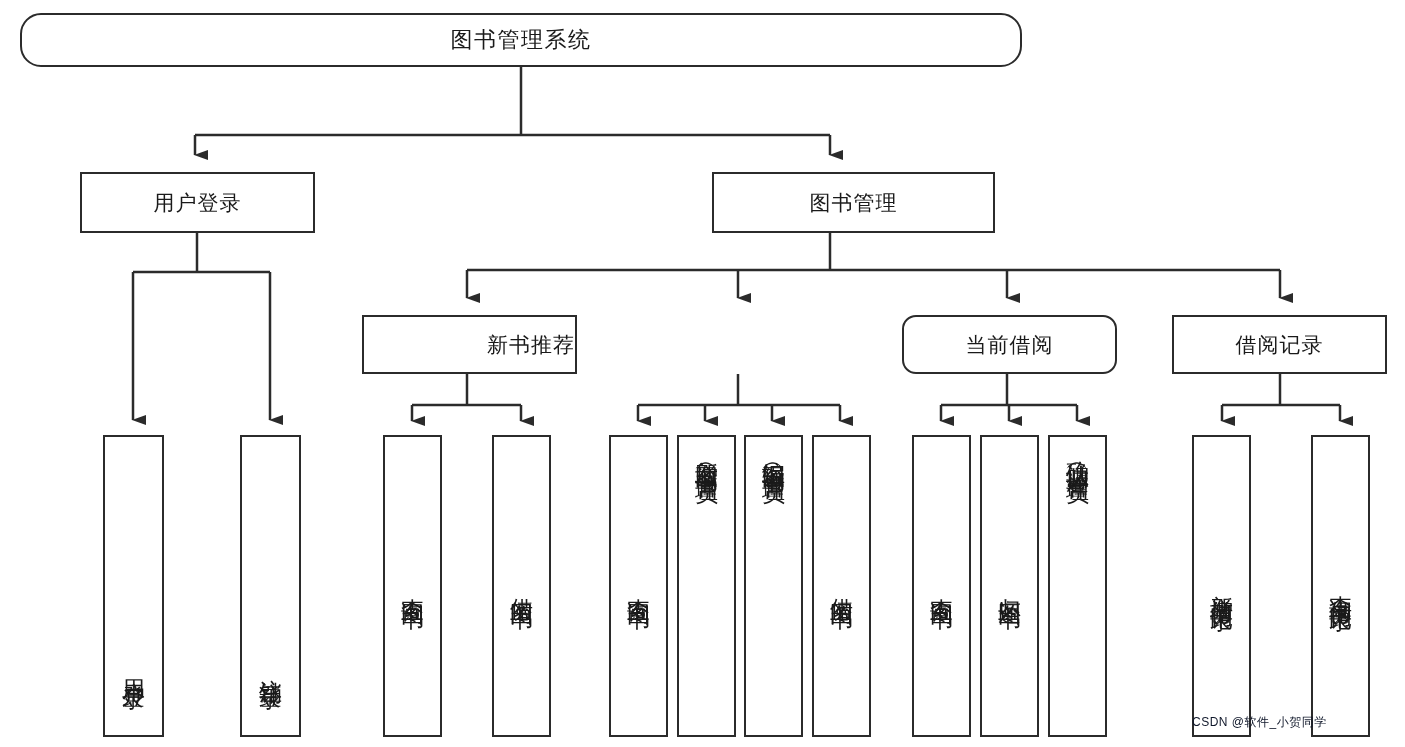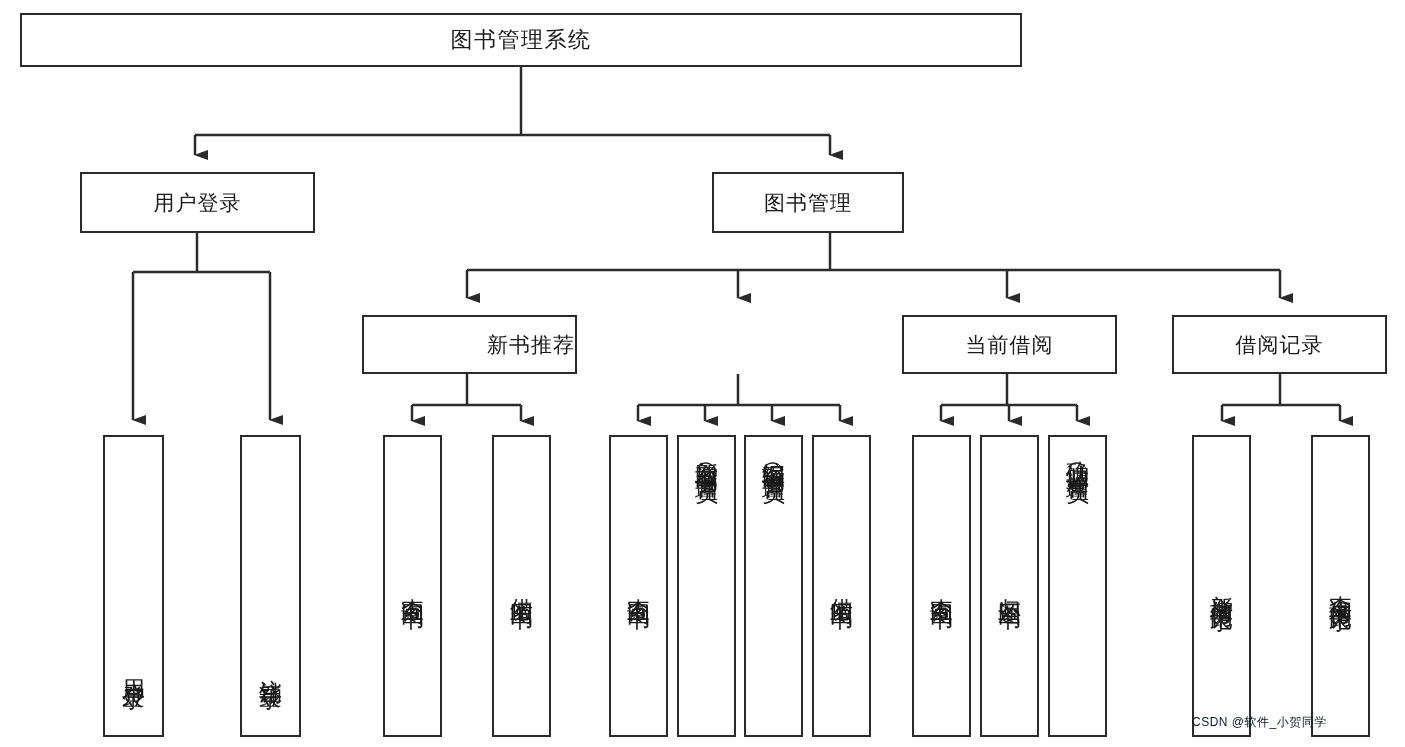--- a/index.html
+++ b/index.html
@@ -128,35 +128,35 @@
       <path d="M 1009 405 L 1009 421" marker-end="url(#arrow)"></path>
       <path d="M 1077 405 L 1077 421" marker-end="url(#arrow)"></path>
 
       <path d="M 1280 374 L 1280 405"></path>
       <path d="M 1222 405 L 1340 405"></path>
       <path d="M 1222 405 L 1222 421" marker-end="url(#arrow)"></path>
       <path d="M 1340 405 L 1340 421" marker-end="url(#arrow)"></path>
     </g>
   </svg>
 
-  <div class="node h root" style="left:20px; top:13px; width:1002px; height:54px;">
+  <div class="node h root" style="left:20px; top:13px; width:1002px; height:54px;border-radius:21px;">
     <span class="label">图书管理系统</span>
   </div>
 
   <div class="node h" style="left:80px; top:172px; width:235px; height:61px;">
     <span class="label">用户登录</span>
   </div>
-  <div class="node h" style="left:712px; top:172px; width:192px; height:61px;">
+  <div class="node h" style="left:712px; top:172px; width:283px; height:61px;">
     <span class="label">图书管理</span>
   </div>
 
   <div class="node h" style="left:362px; top:315px; width:215px; height:59px;justify-content:flex-end;">
     <span class="label">新书推荐</span>
   </div>
-  <div class="node h" style="left:902px; top:315px; width:215px; height:59px;">
+  <div class="node h" style="left:902px; top:315px; width:215px; height:59px;border-radius:14px;">
     <span class="label">当前借阅</span>
   </div>
   <div class="node h" style="left:1172px; top:315px; width:215px; height:59px;">
     <span class="label">借阅记录</span>
   </div>
 
   <div class="node v bottomish" style="left:103px; top:435px; width:61px; height:302px;">
     <span class="label">用户登录</span>
   </div>
   <div class="node v bottomish" style="left:240px; top:435px; width:61px; height:302px;">

